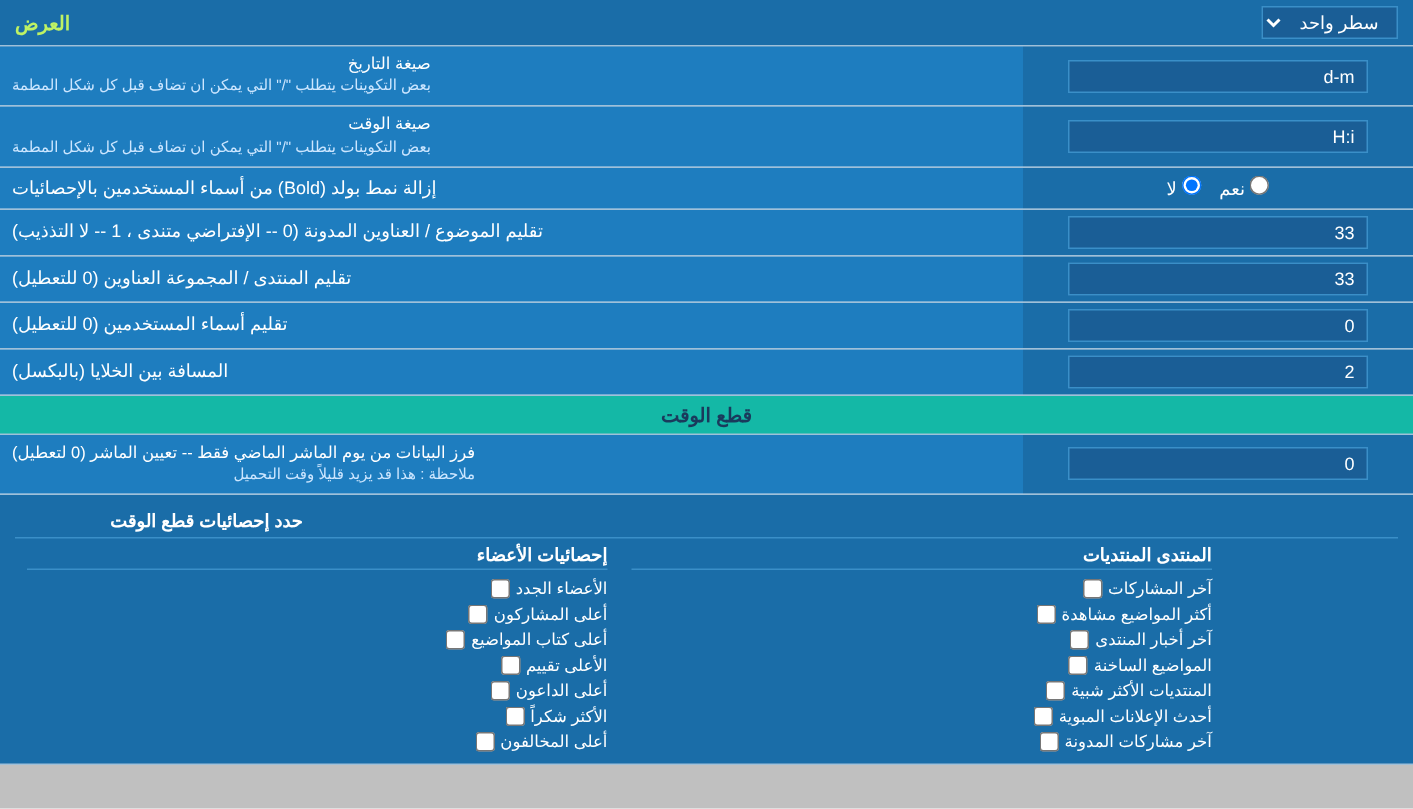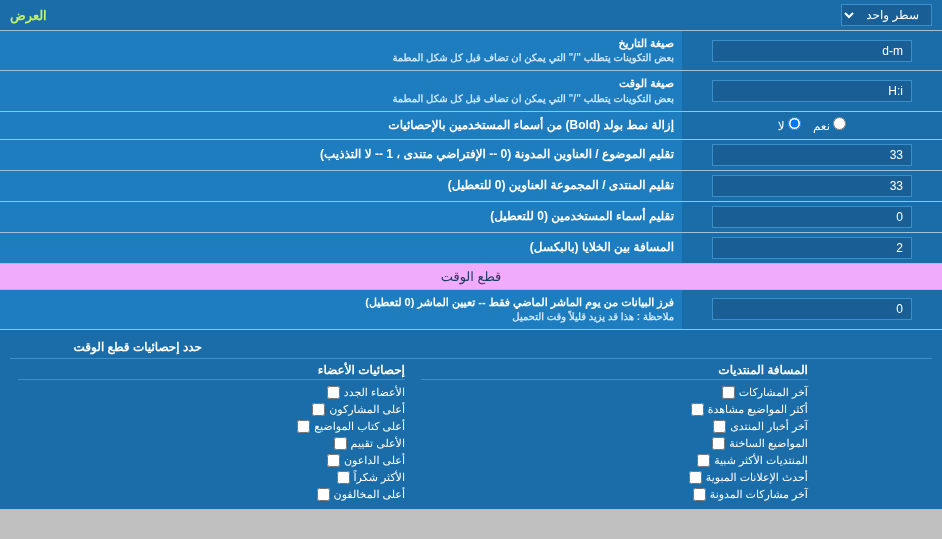--- a/index.html
+++ b/index.html
@@ -18,26 +18,25 @@
       align-items: stretch;
       border-bottom: 1px solid #a0c0d8;
     }
     .row:last-child { border-bottom: none; }
     .label-cell {
       background: #1e7dbf;
       color: #fff;
       padding: 5px 8px;
       display: flex;
       align-items: center;
-      justify-content: flex-start;
+      justify-content: flex-end;
       text-align: right;
       flex: 1;
       font-size: 12px;
       line-height: 1.4;
-      font-weight: bold;
     }
     .label-cell.small-label {
       font-size: 11px;
     }
     .input-cell {
       background: #1a6da8;
       display: flex;
       align-items: center;
       justify-content: center;
       padding: 4px 6px;
@@ -202,21 +201,21 @@
 
   <div class="row">
     <div class="input-cell">
       <input class="input-box" type="text" value="2" style="">
     </div>
     <div class="label-cell">
       المسافة بين الخلايا (بالبكسل)
     </div>
   </div>
 
-  <div style="background:#f0abfc; text-align:center; padding:5px 8px; font-weight:normal; font-size:13px; color:#1a3a5c; border-bottom:1px solid #a0c0d8;">
+  <div style="background:#14b8a6; text-align:center; padding:5px 8px; font-weight:bold; font-size:13px; color:#1a3a5c; border-bottom:1px solid #a0c0d8;">
     قطع الوقت
   </div>
 
   <div class="row">
     <div class="input-cell">
       <input class="input-box" type="text" value="0" style="">
     </div>
     <div class="label-cell small-label">
       <div class="two-line-label">
         <div>فرز البيانات من يوم الماشر الماضي فقط -- تعيين الماشر (0 لتعطيل)</div>
@@ -234,21 +233,21 @@
       <div style="background:#1a6da8; color:#fff; font-weight:bold; font-size:12px; padding:4px 8px; text-align:right; min-width:200px;">
         حدد إحصائيات قطع الوقت
       </div>
     </div>
 
     <div class="checkbox-columns">
 
       <div style="flex:0.3;"></div>
 
       <div class="checkbox-col">
-        <div style="color:#fff; font-weight:bold; font-size:12px; text-align:right; margin-bottom:4px; border-bottom:1px solid #3a8fc8; padding-bottom:2px;">المسافة المنتديات</div>
+        <div style="color:#fff; font-weight:bold; font-size:12px; text-align:right; margin-bottom:4px; border-bottom:1px solid #3a8fc8; padding-bottom:2px;">المنتدى المنتديات</div>
         <div class="checkbox-item">
           <span>آخر المشاركات</span>
           <input type="checkbox" style="">
         </div>
         <div class="checkbox-item">
           <span>أكثر المواضيع مشاهدة</span>
           <input type="checkbox" style="">
         </div>
         <div class="checkbox-item">
           <span>آخر أخبار المنتدى</span>

